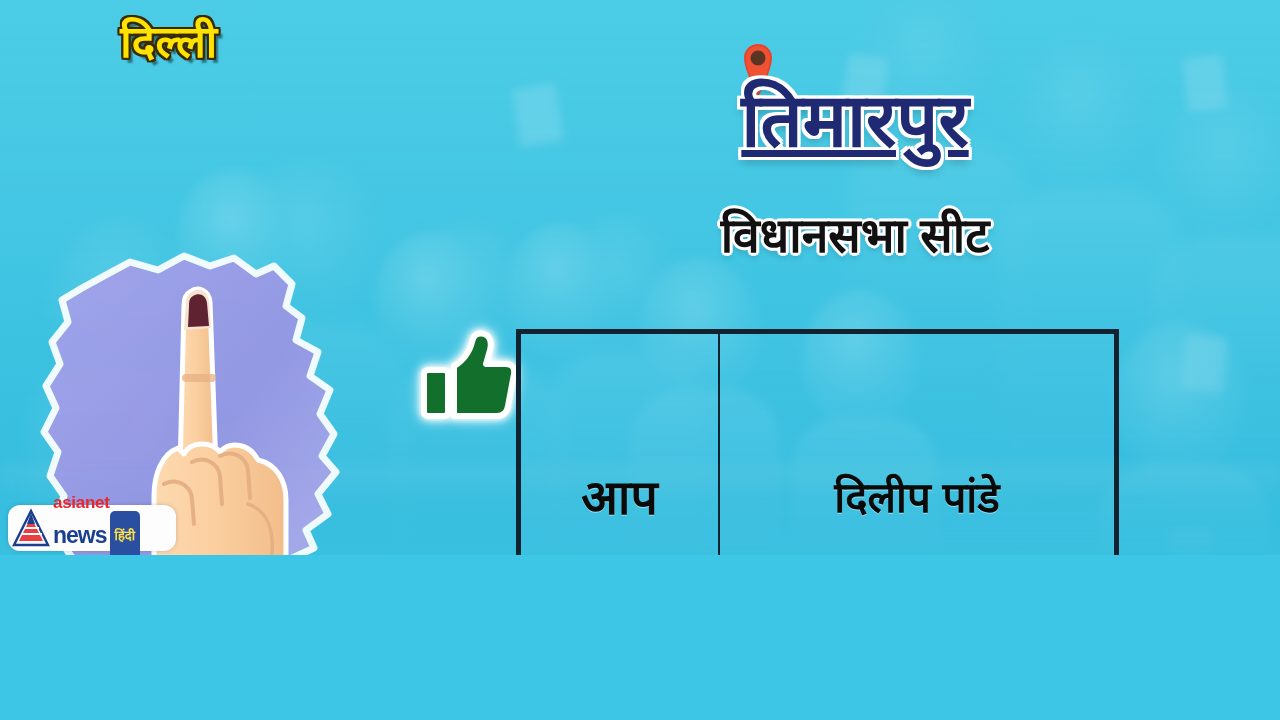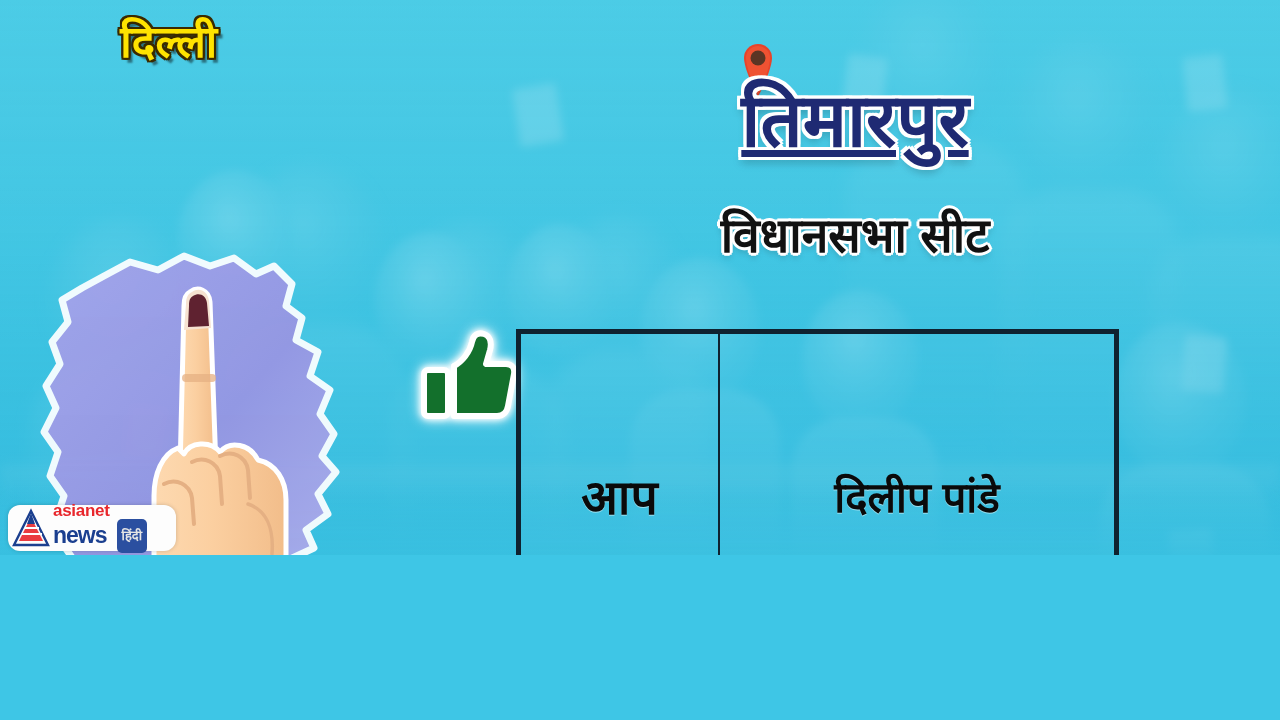--- a/index.html
+++ b/index.html
@@ -88,24 +88,24 @@
   
   .logo{
     position:absolute;left:8px;bottom:4px;width:168px;height:46px;
     background:#fdfdfd;border-radius:12px;
     display:flex;align-items:center;gap:3px;padding:2px 4px;box-sizing:border-box;
     box-shadow:0 0 4px rgba(0,0,0,.18);
   }
   .logo .mark{width:38px;height:40px;flex:0 0 38px;}
   .logo .words{display:flex;flex-direction:column;line-height:.92;flex:1;}
   .logo .w1{font-size:17px;font-weight:bold;color:#e8272c;letter-spacing:-.3px;}
-  .logo .w2row{display:flex;align-items:center;gap:10px;}
+  .logo .w2row{display:flex;align-items:center;gap:3px;}
   .logo .w2{font-size:23px;font-weight:bold;color:#1b3f8f;letter-spacing:-1px;}
-  .logo .hin{background:#2b4fa0;color:#e5e5e5;font-size:13px;font-weight:bold;
-    border-radius:5px;padding:10px 5px;line-height:1.1;}
+  .logo .hin{background:#2b4fa0;color:#fde047;font-size:13px;font-weight:bold;
+    border-radius:5px;padding:18px 5px;line-height:1.1;}
 </style>
 </head>
 <body>
 
 <div class="stage">
 
   <div class="bg-photo">
     <svg width="1280" height="720" viewBox="0 0 1280 720" style="position:absolute;inset:0;" aria-hidden="true">
       <defs>
         <linearGradient id="sky" x1="0" y1="0" x2="0" y2="1">

